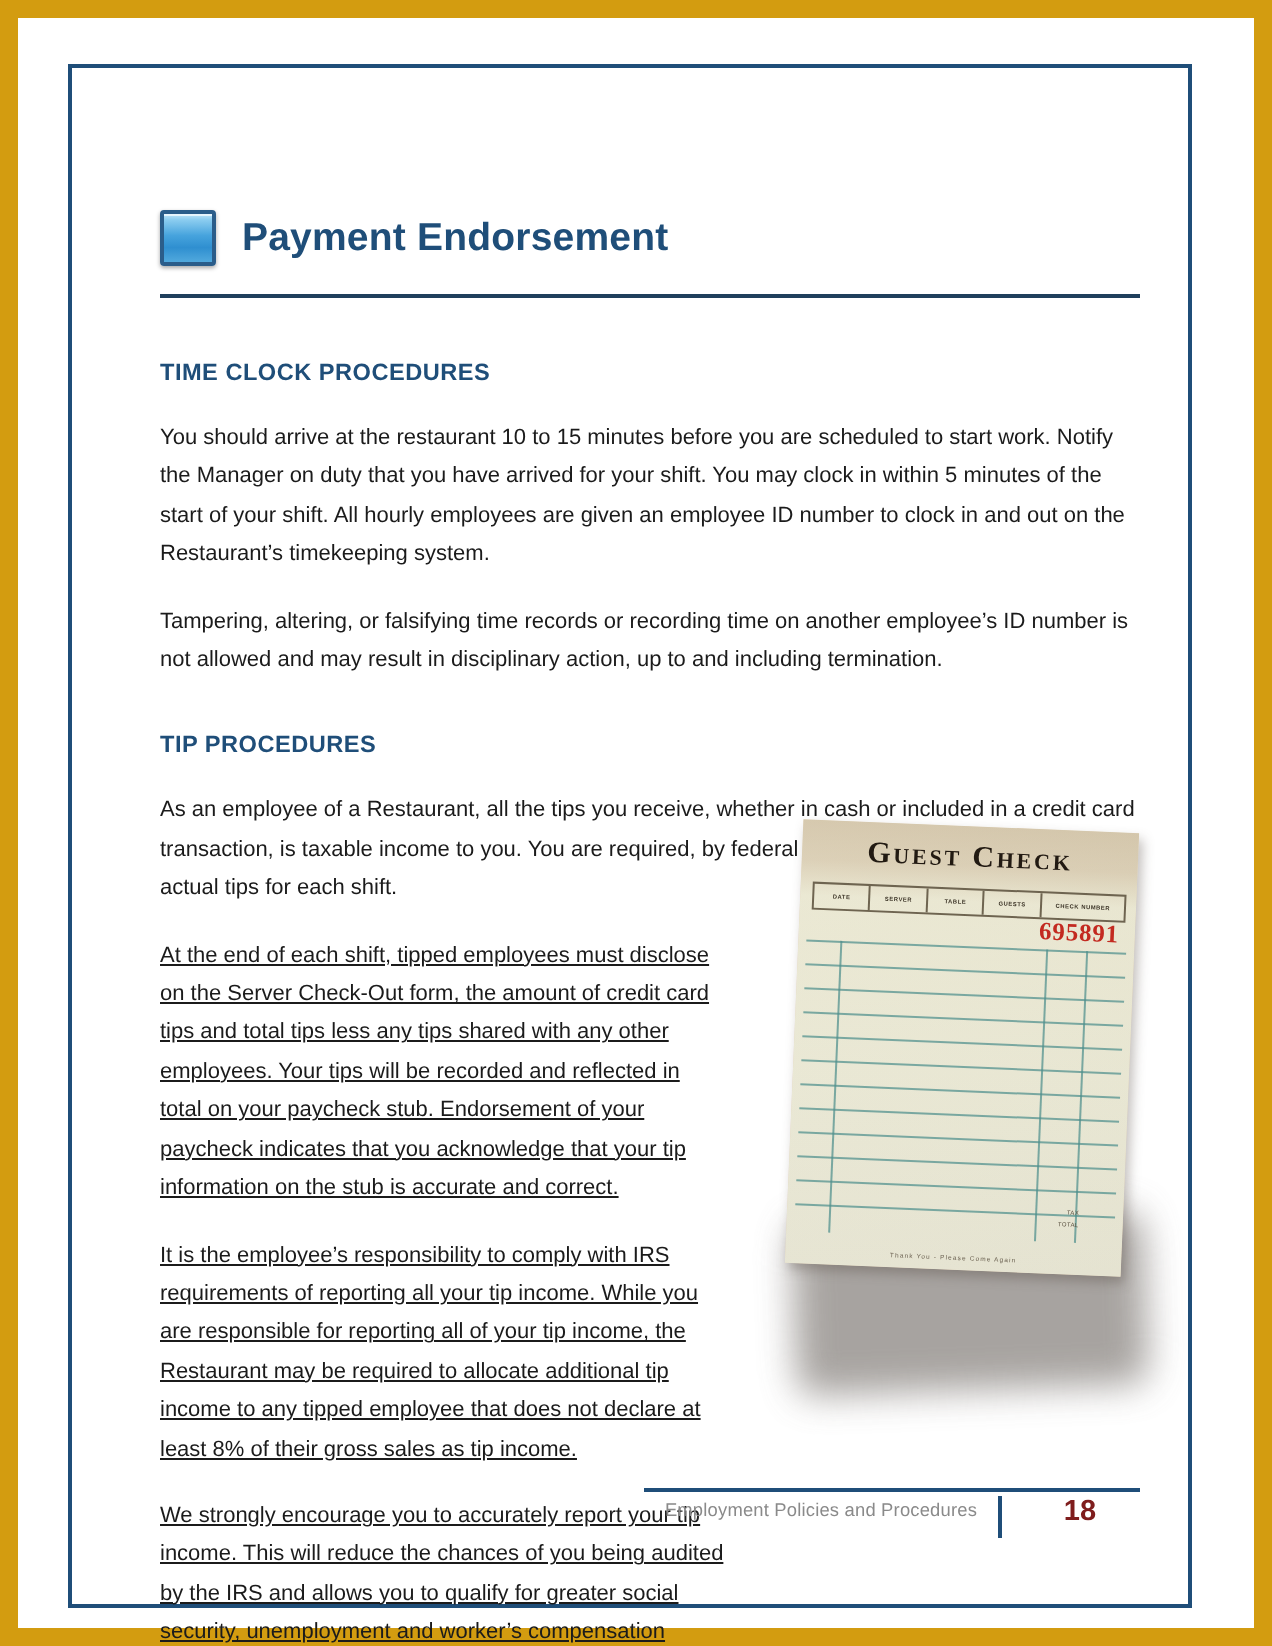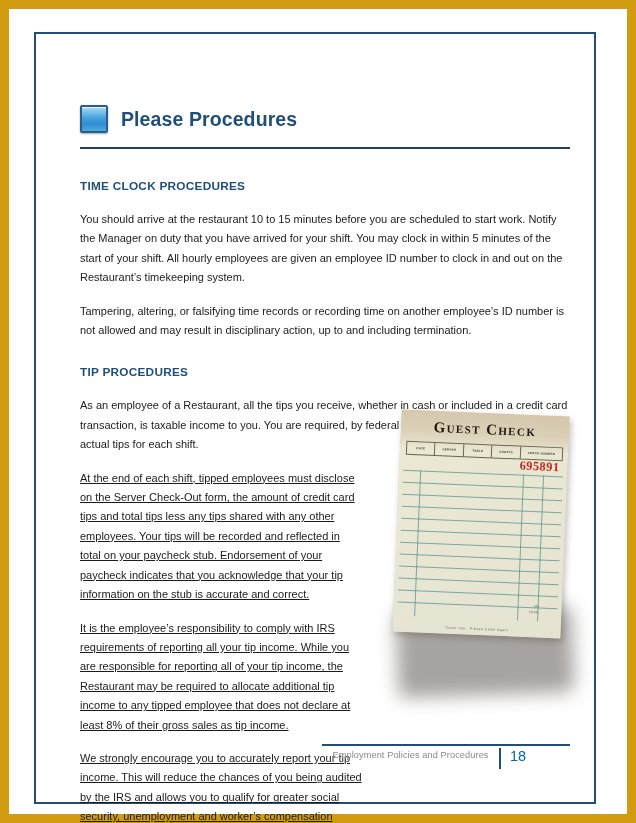--- a/index.html
+++ b/index.html
@@ -256,40 +256,40 @@
   .footer-divider {
     position: absolute;
     left: 419px;
     top: 4px;
     width: 2px;
     height: 21px;
     background: #1f4e79;
   }
   .footer-page {
     position: absolute;
-    left: 408px;
+    left: 430px;
     top: 4px;
     width: 60px;
     text-align: center;
     font-size: 14.5px;
-    font-weight: normal;
-    color: #0369a1;
+    font-weight: bold;
+    color: #7f1d1d;
   }
 </style>
 </head>
 <body>
 
 <div class="gold-frame">
   <div class="page-border"></div>
 
   <div class="content">
 
     <div class="title-row">
       <span class="title-icon"></span>
-      <span class="page-title">Please Procedures</span>
+      <span class="page-title">Payment Endorsement</span>
     </div>
     <div class="title-rule"></div>
 
     <div class="section-heading h-time-clock">TIME CLOCK PROCEDURES</div>
     <div class="para first">You should arrive at the restaurant 10 to 15 minutes before you are scheduled to start work. Notify the Manager on duty that you have arrived for your shift. You may clock in within 5 minutes of the start of your shift. All hourly employees are given an employee ID number to clock in and out on the Restaurant’s timekeeping system.</div>
     <div class="para">Tampering, altering, or falsifying time records or recording time on another employee’s ID number is not allowed and may result in disciplinary action, up to and including termination.</div>
 
     <div class="section-heading h-tip">TIP PROCEDURES</div>
     <div class="para first">As an employee of a Restaurant, all the tips you receive, whether in cash or included in a credit card transaction, is taxable income to you. You are required, by federal law, to report and record your actual tips for each shift.</div>
     <div class="para narrow">At the end of each shift, tipped employees must disclose on the Server Check-Out form, the amount of credit card tips and total tips less any tips shared with any other employees. Your tips will be recorded and reflected in total on your paycheck stub. Endorsement of your paycheck indicates that you acknowledge that your tip information on the stub is accurate and correct.</div>

